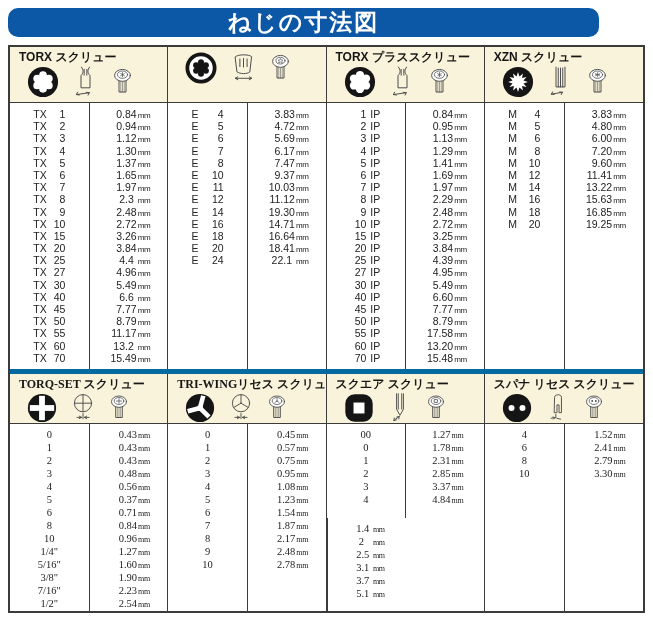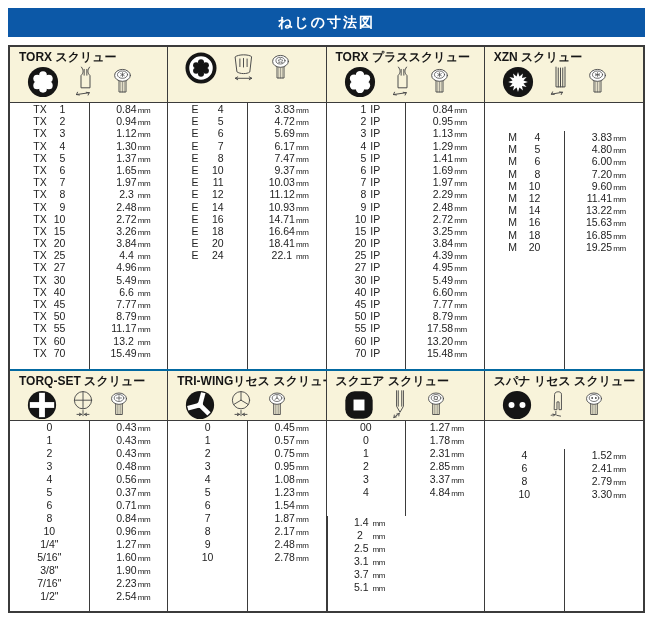--- a/index.html
+++ b/index.html
@@ -2,52 +2,52 @@
 <html><head>
 <meta charset="utf-8">
 <style>
   html,body{margin:0;padding:0;}
   body{
     width:653px;height:624px;position:relative;background:#ffffff;
     font-family:"Liberation Sans","DejaVu Sans",sans-serif;
     -webkit-font-smoothing:antialiased;
   }
   .titlebar{
-    position:absolute;left:8px;top:8px;width:637px;height:29px;
-    background:#0c58a7;color:#ffffff;font-size:14px;font-weight:bold;
-    display:flex;align-items:center;justify-content:center;letter-spacing:2px;
+    position:absolute;left:8px;top:8px;width:591px;height:29px;
+    background:#0c58a7;color:#ffffff;font-size:23px;font-weight:bold;
+    display:flex;align-items:center;justify-content:center;letter-spacing:2px;border-radius:10px;
   }
   .sheet{
     position:absolute;left:8px;top:45px;width:637px;height:568px;
     border:2px solid #3b3b3b;box-sizing:border-box;
     display:flex;flex-direction:column;background:#fff;
   }
   .trow{display:grid;grid-template-columns:repeat(4,1fr);min-height:0;}
   .trow-top{height:322px;}
-  .trow-bottom{flex:1;border-top:2px solid #0369a1;}
+  .trow-bottom{flex:1;border-top:5px solid #0369a1;font-family:Liberation Serif, serif;}
   .panel{border-right:1.5px solid #3b3b3b;display:flex;flex-direction:column;overflow:hidden;min-width:0;}
-  .panel:last-child{border-right:none;gap:28px;}
+  .panel:last-child{border-right:none;}
   .panel-header{
     background:#f8f3da;border-bottom:1.5px solid #3b3b3b;
     padding:3px 0 0 9px;box-sizing:border-box;
   }
   .trow-top .panel-header{height:56px;}
   .trow-bottom .panel-header{height:50px;}
   .panel-title{font-size:12px;font-weight:bold;color:#161616;white-space:nowrap;line-height:14px;}
   .panel-icons{display:flex;align-items:center;gap:13px;padding-left:8px;margin-top:1px;}
   .sym-svg{width:32px;height:32px;display:block;}
   .side-svg{width:27px;height:33px;display:block;}
   .head-svg{width:21px;height:29px;display:block;}
   .trow-bottom .sym-svg{width:30px;height:30px;}
   .trow-bottom .side-svg{width:26px;height:31px;}
   .trow-bottom .head-svg{width:20px;height:27px;}
   .panel-body{flex:1;display:grid;font-size:10.5px;color:#232323;min-height:0;}
   .cols-2{grid-template-columns:1fr 1fr;}
   .cols-3{grid-template-columns:1fr 1fr;}
-  .body-col{box-sizing:border-box;min-width:0;}
+  .body-col{padding-top:5px;box-sizing:border-box;min-width:0;}
   .body-col + .body-col{border-left:1.5px solid #3b3b3b;}
   .cell{display:flex;justify-content:center;align-items:baseline;}
   .trow-top .cell{height:12.2px;}
   .trow-bottom .cell{height:13px;}
   .pfx{display:inline-block;width:17px;text-align:left;}
   .nnum{display:inline-block;width:15px;text-align:right;white-space:pre;}
   .sfx{margin-left:4px;}
   .plain{white-space:pre;}
   .vnum{display:inline-block;width:30px;text-align:right;white-space:pre;}
   .vnum-sm{width:24px;}
@@ -398,21 +398,21 @@
             </div>
             <div class="cell">
               <span class="vnum">10.03</span>
               <span class="unit">mm</span>
             </div>
             <div class="cell">
               <span class="vnum">11.12</span>
               <span class="unit">mm</span>
             </div>
             <div class="cell">
-              <span class="vnum">10.93</span>
+              <span class="vnum">19.30</span>
               <span class="unit">mm</span>
             </div>
             <div class="cell">
               <span class="vnum">14.71</span>
               <span class="unit">mm</span>
             </div>
             <div class="cell">
               <span class="vnum">16.64</span>
               <span class="unit">mm</span>
             </div>

